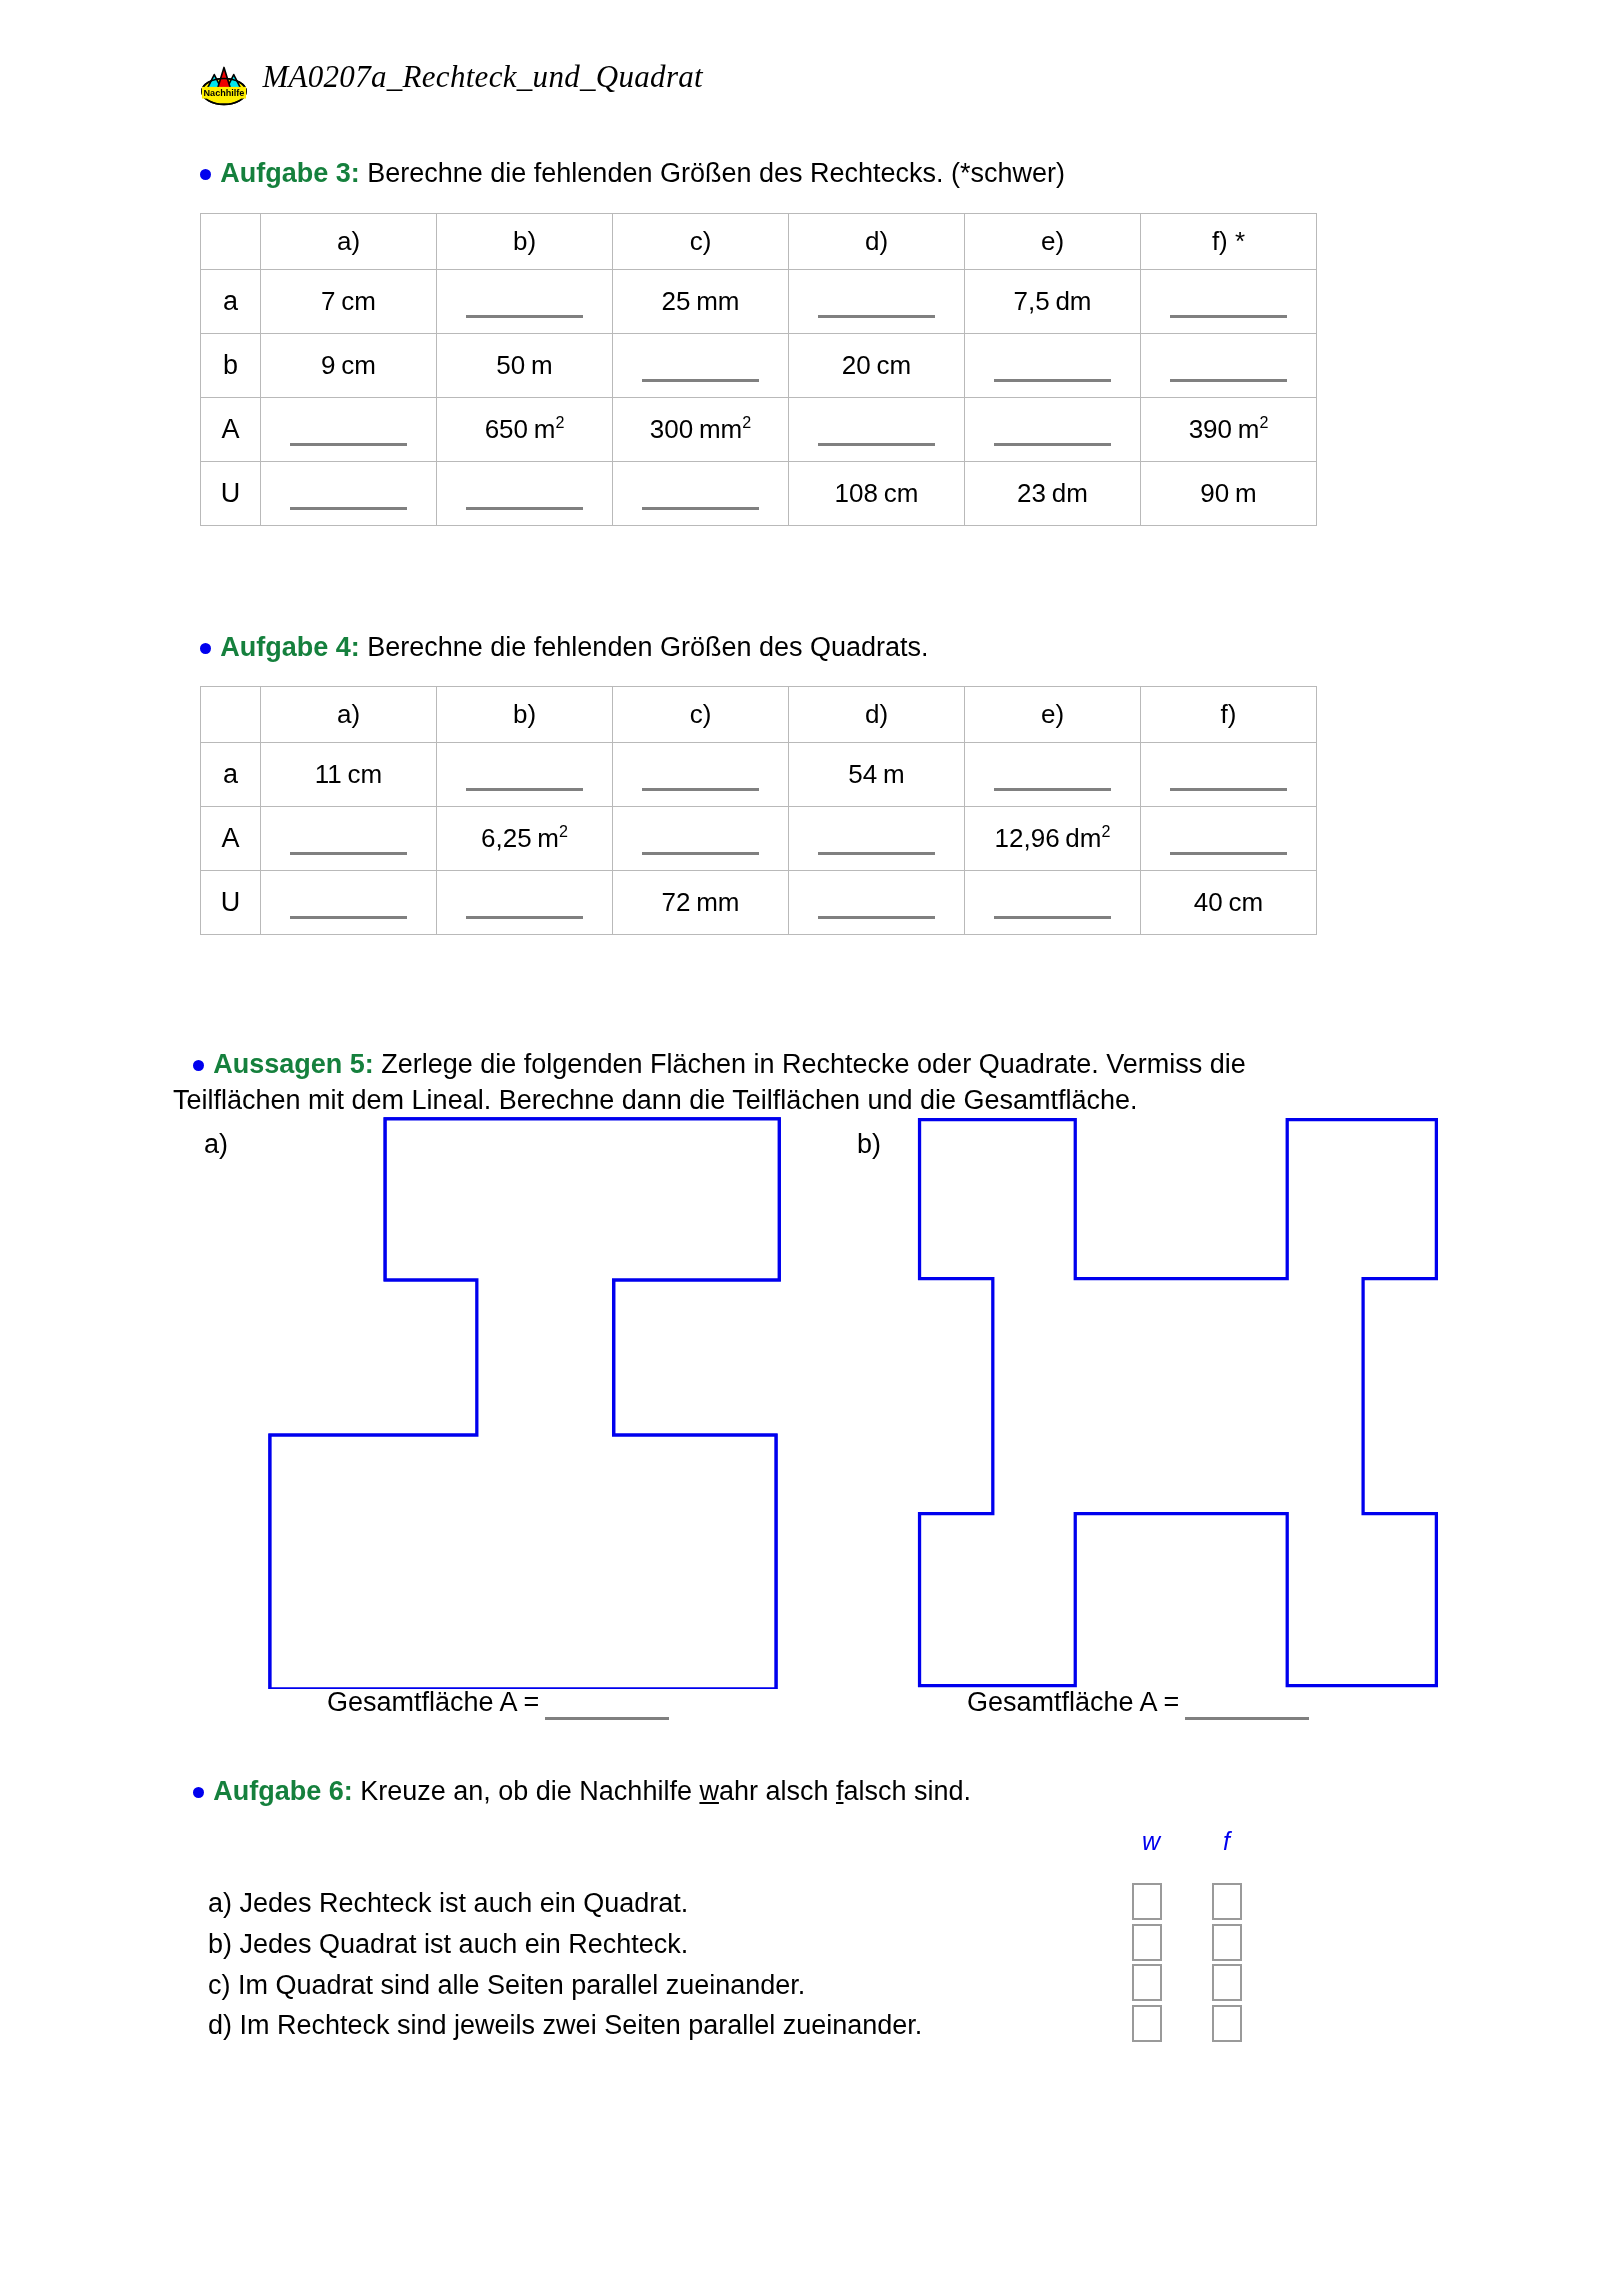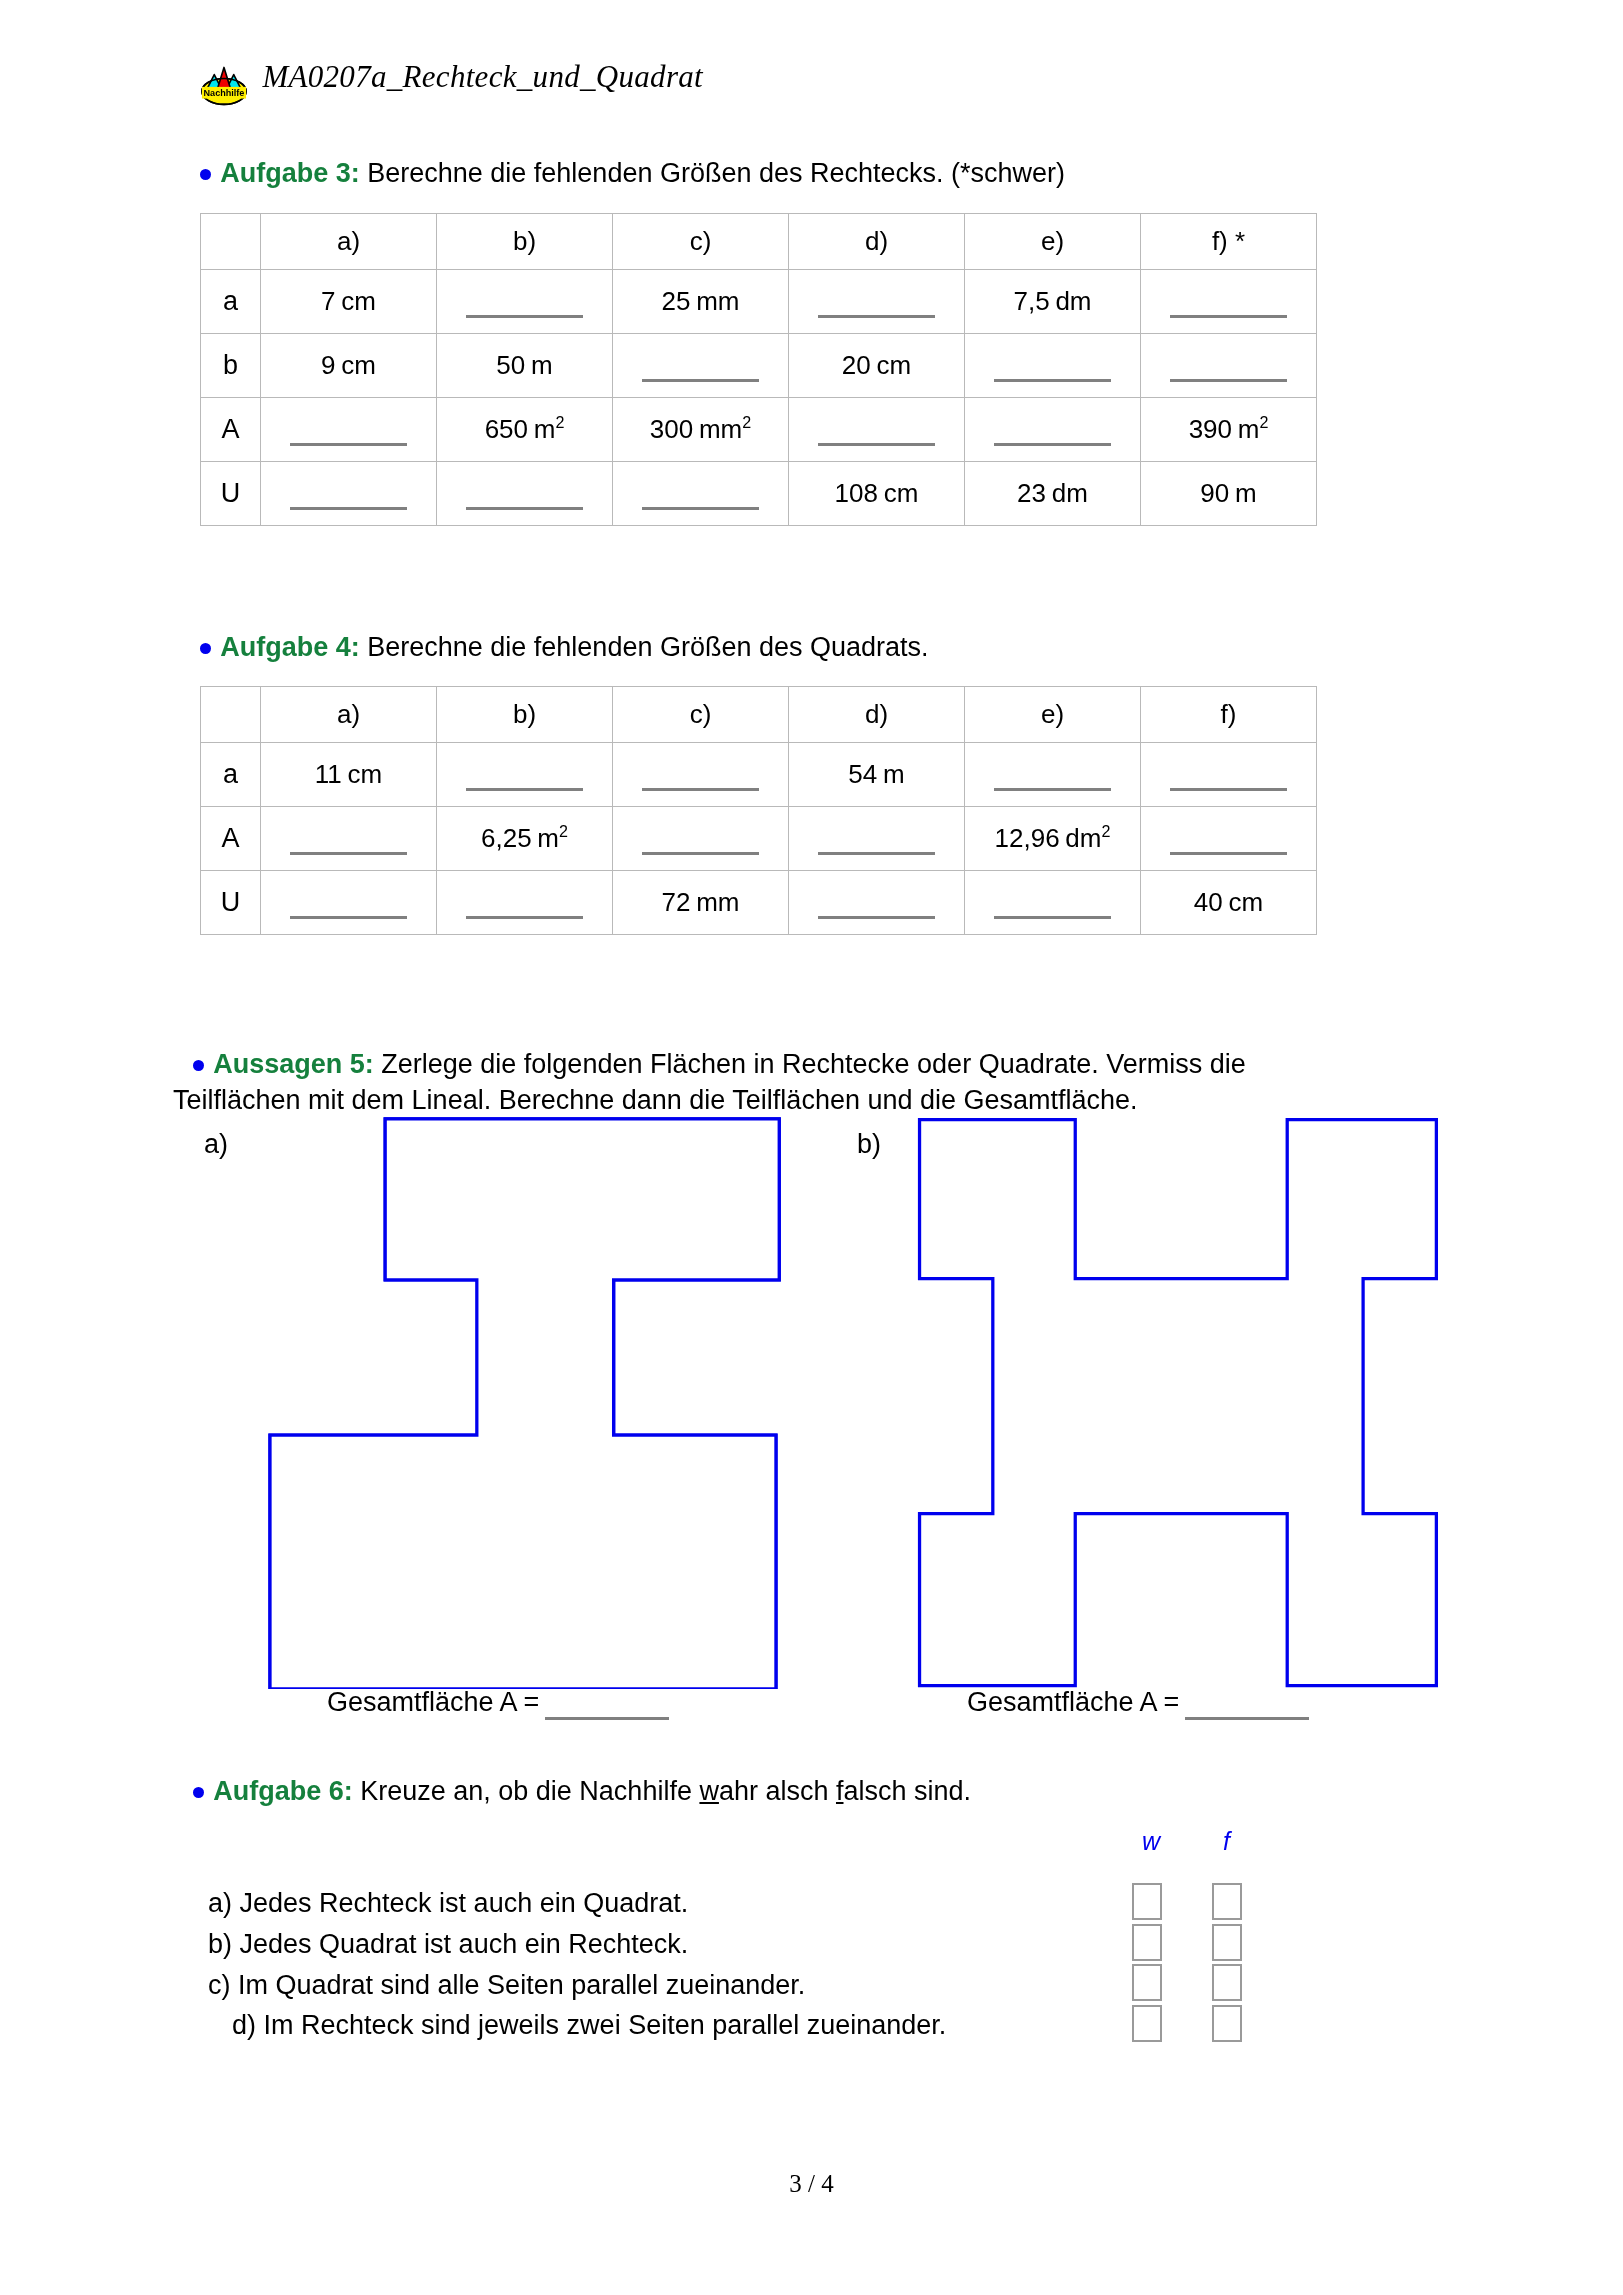--- a/index.html
+++ b/index.html
@@ -329,21 +329,20 @@
   <div id="statements-container">
       <div class="statement" style="left:208px; top:1888px;">a)  Jedes Rechteck ist auch ein Quadrat.</div>
       <div class="chk" style="left:1132px; top:1883px;"></div>
       <div class="chk" style="left:1212px; top:1883px;"></div>
       <div class="statement" style="left:208px; top:1929px;">b)  Jedes Quadrat ist auch ein Rechteck.</div>
       <div class="chk" style="left:1132px; top:1924px;"></div>
       <div class="chk" style="left:1212px; top:1924px;"></div>
       <div class="statement" style="left:208px; top:1970px;">c)  Im Quadrat sind alle Seiten parallel zueinander.</div>
       <div class="chk" style="left:1132px; top:1964px;"></div>
       <div class="chk" style="left:1212px; top:1964px;"></div>
-      <div class="statement" style="left:208px; top:2010px;margin-left:24px;">d)  Im Rechteck sind jeweils zwei Seiten parallel zueinander.</div>
+      <div class="statement" style="left:208px; top:2010px;">d)  Im Rechteck sind jeweils zwei Seiten parallel zueinander.</div>
       <div class="chk" style="left:1132px; top:2005px;"></div>
       <div class="chk" style="left:1212px; top:2005px;"></div>
     </div>
 
-  <div class="footer">3 / 4</div>
 
 </div>
 
 
 </body></html>

